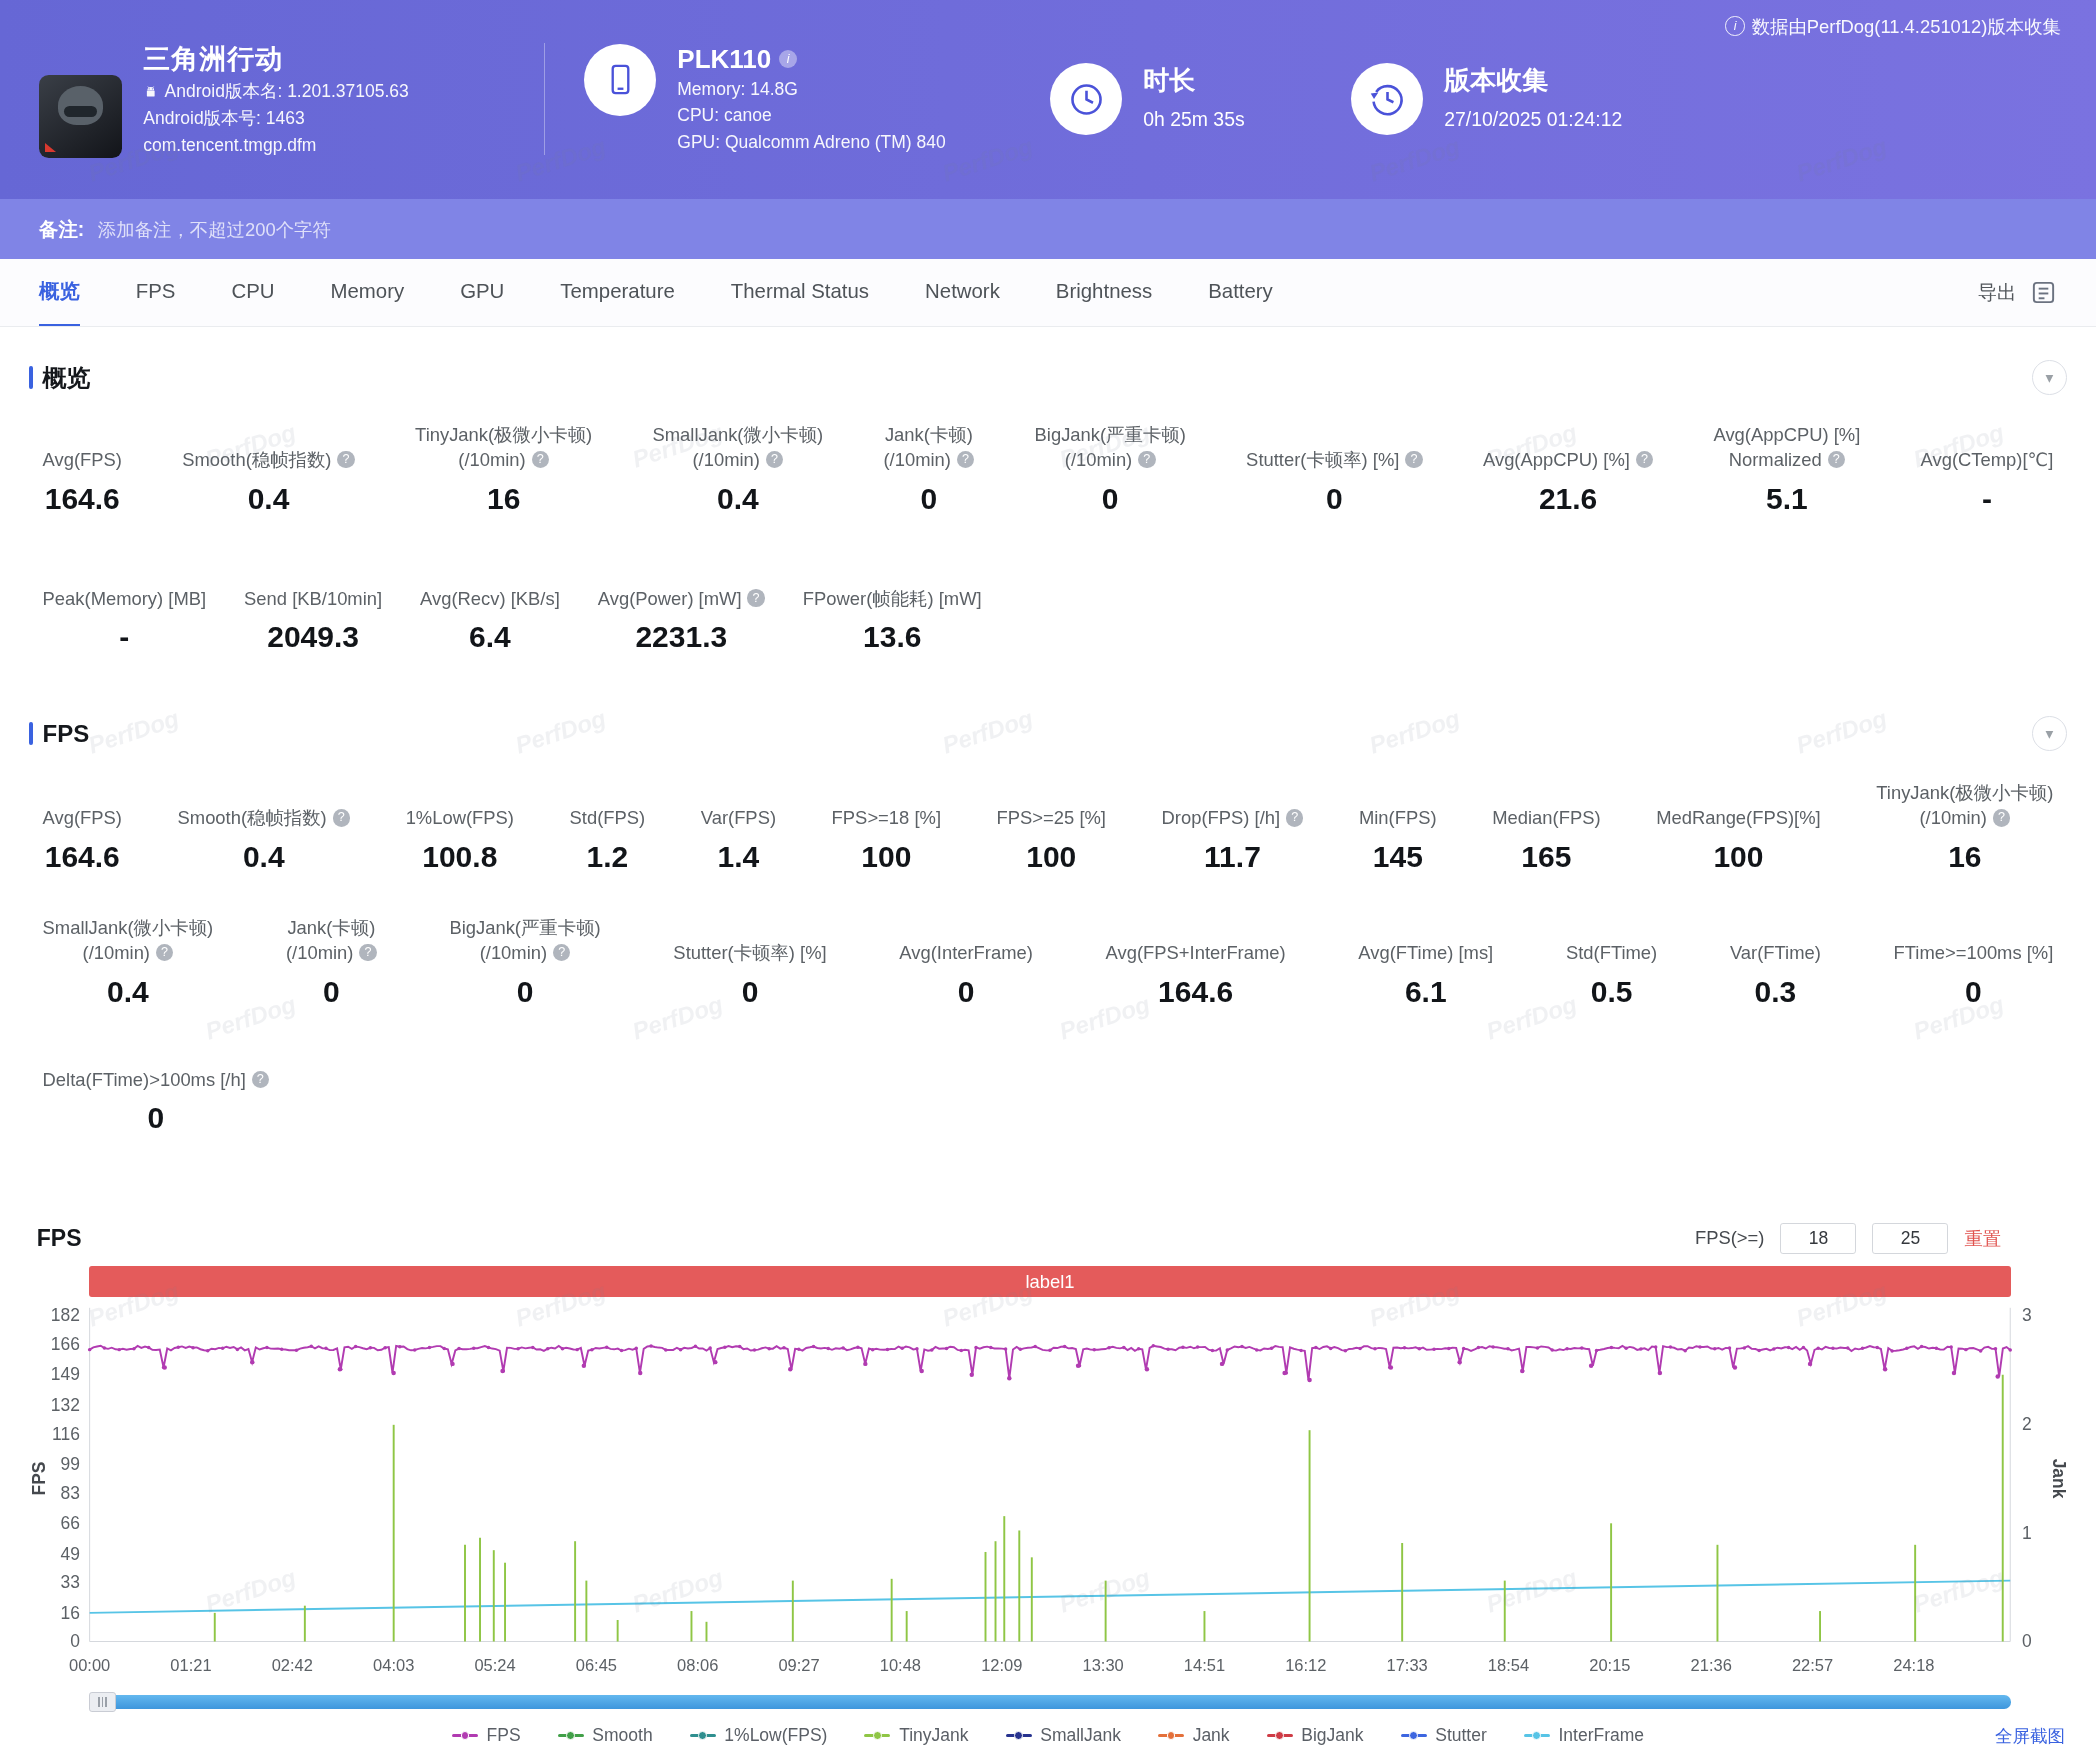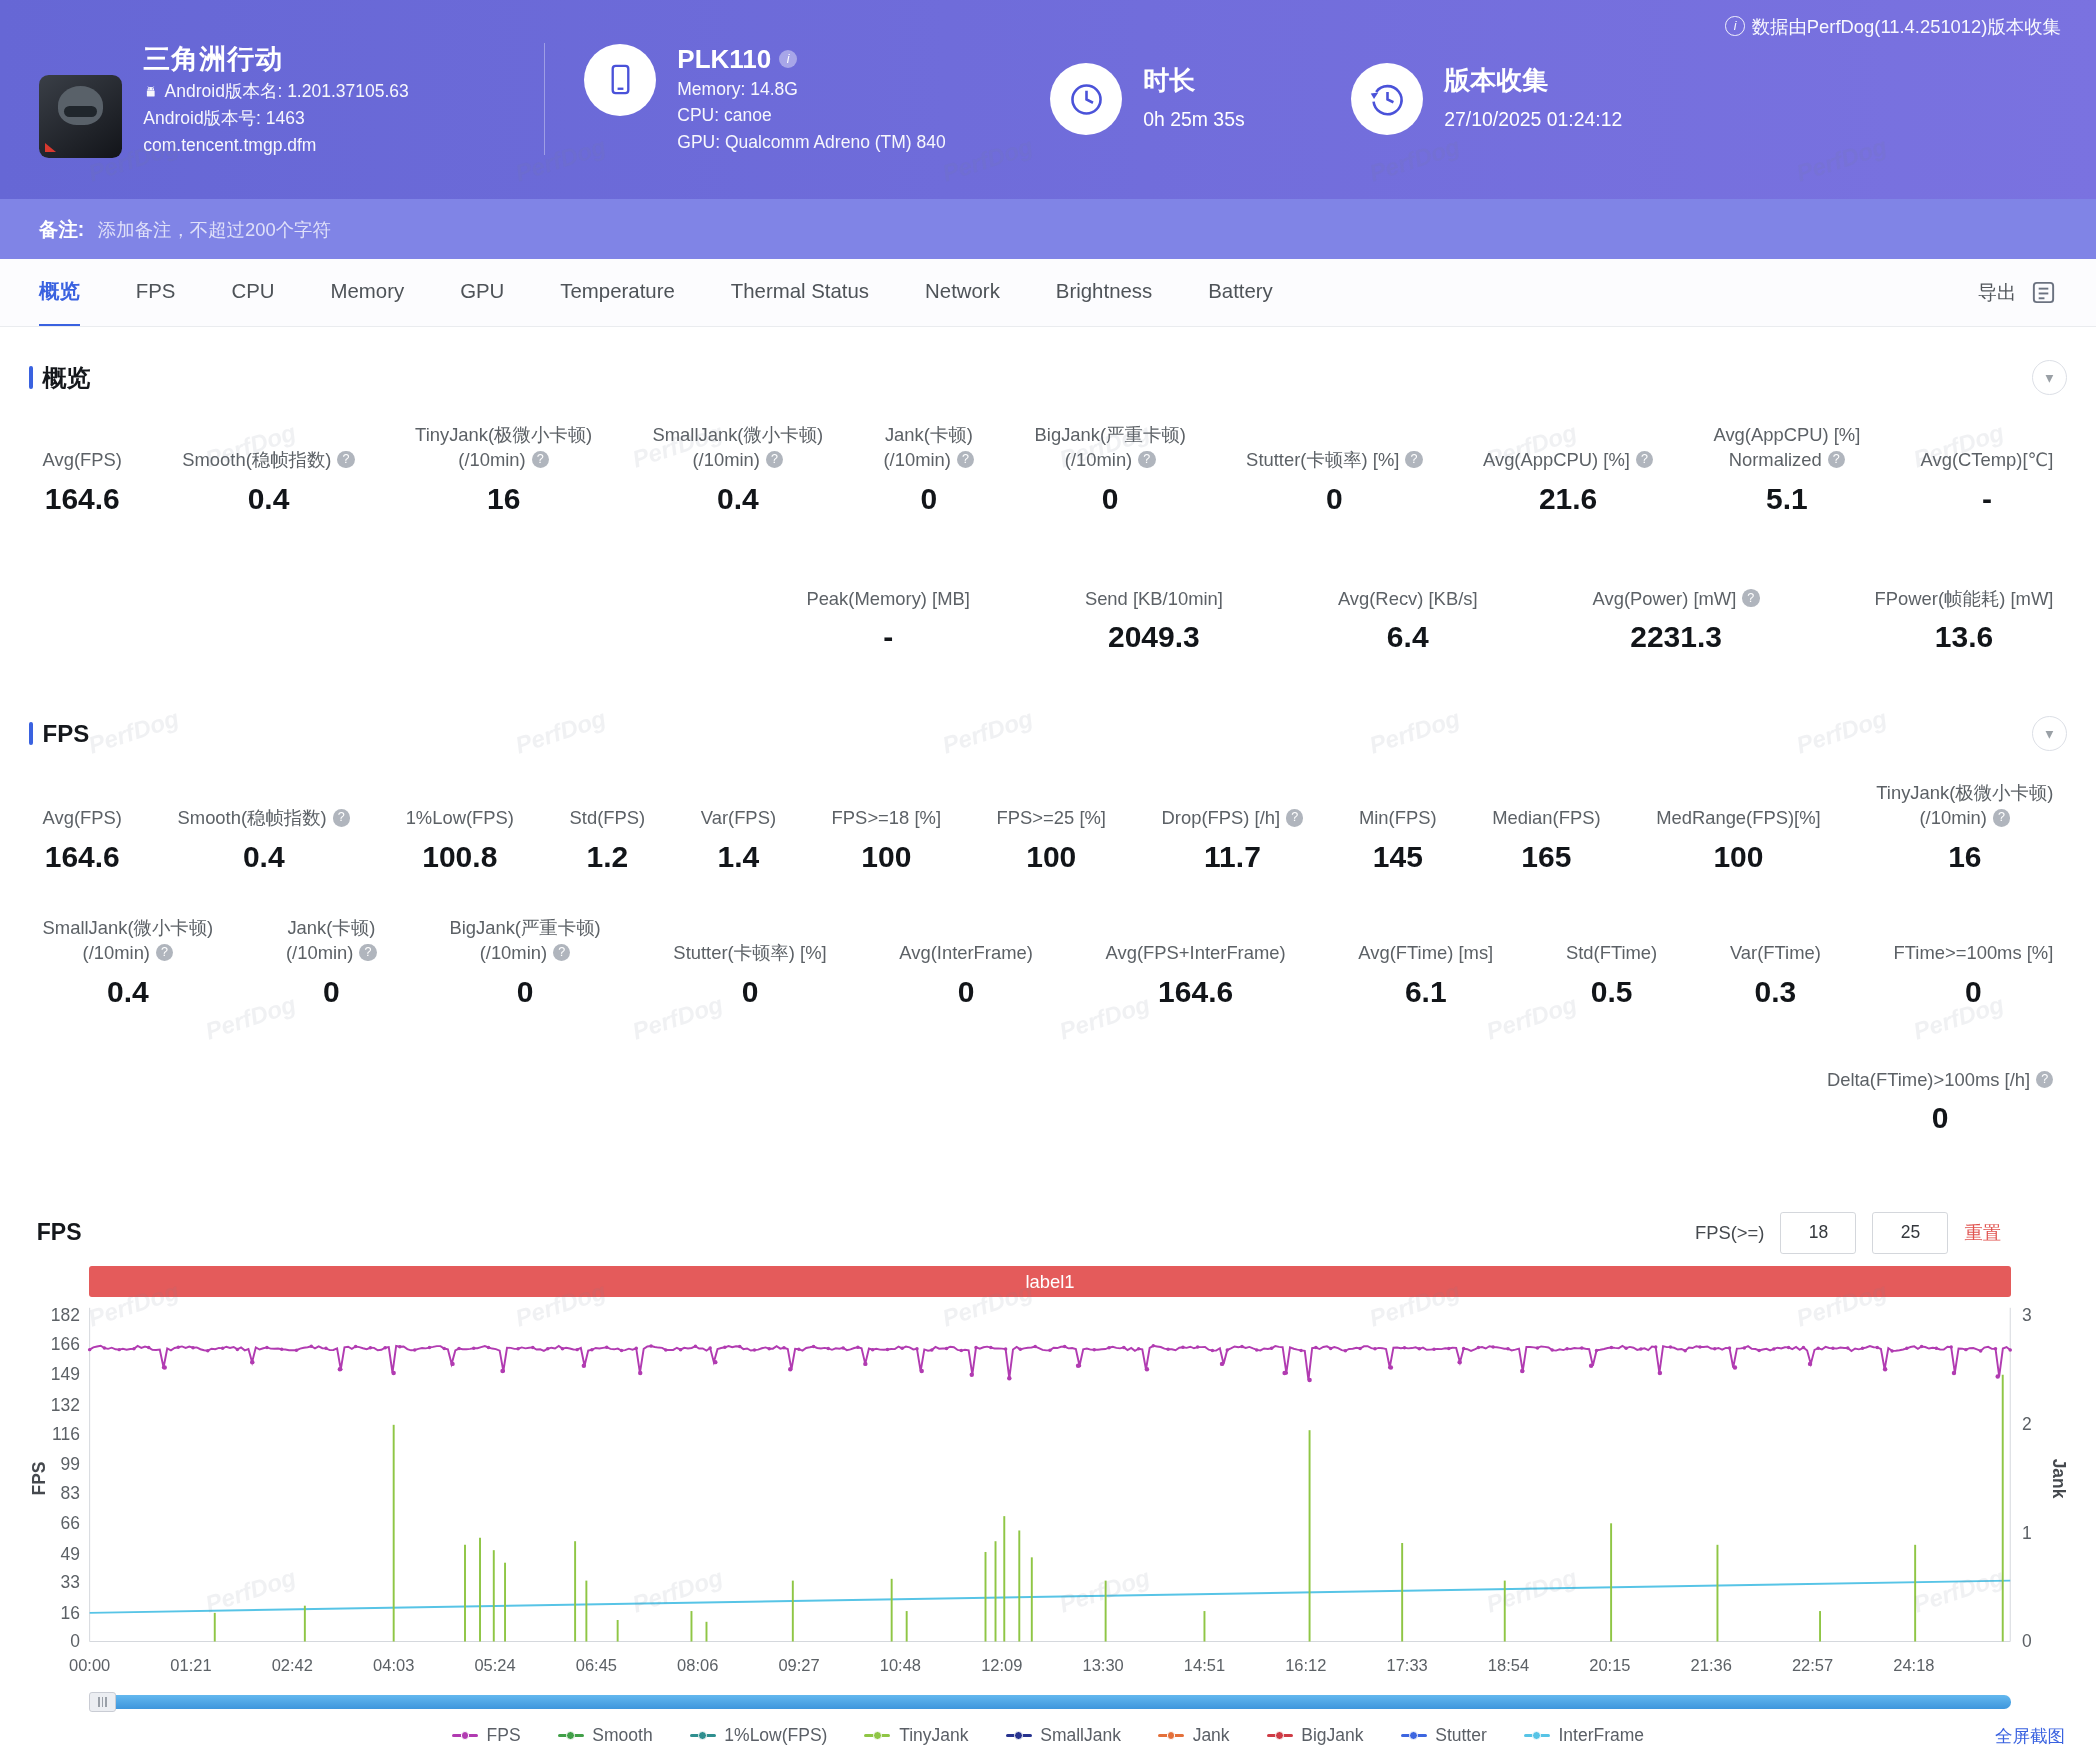--- a/index.html
+++ b/index.html
@@ -44,39 +44,39 @@
 
   
   main{height:1427px;padding:0 29px;display:flex;flex-direction:column}
   .sec-head{display:flex;align-items:center;margin-top:33px;height:35px}
   .sec-bar{width:3.9px;height:23px;background:#3a62e0;margin-right:9.7px;border-radius:1.9px}
   .sec-title{font-size:24px;font-weight:bold;color:#15181c}
   .collapse{margin-left:auto;width:35px;height:35px;border:1px solid #dcdfe6;border-radius:50%;display:flex;align-items:center;justify-content:center;color:#9aa0a6;font-size:15.5px;background:#fff}
 
   .metric-row{display:flex;padding:0 13.6px}
   .metric-row.full{justify-content:space-between}
-  .metric-row.left{gap:115px;justify-content:flex-end}
+  .metric-row.left{gap:38px;justify-content:flex-start}
   #ovw-rows .metric-row:nth-child(1){margin-top:27px}
   #ovw-rows .metric-row:nth-child(2){margin-top:45px}
   #fps-rows .metric-row:nth-child(1){margin-top:29px}
   #fps-rows .metric-row:nth-child(2){margin-top:41px}
   #fps-rows .metric-row:nth-child(3){margin-top:33px}
   .metric{text-align:center}
   .m-labels{min-height:50px;display:flex;flex-direction:column;justify-content:flex-end;font-size:18.4px;color:#5c6166;line-height:25px}
   .m-line{display:flex;align-items:center;justify-content:center;gap:5.8px;white-space:nowrap}
   .help{width:17.5px;height:17.5px;border-radius:50%;background:#b0b5bd;color:#fff;font-size:12.6px;display:inline-flex;align-items:center;justify-content:center;flex:0 0 auto}
   .m-value{margin-top:9.7px;font-size:30px;font-weight:bold;color:#121519}
 
   
   .chart-block{margin-top:auto;padding-bottom:7.8px;position:relative}
   .chart-top{display:flex;align-items:center;padding:0 7.8px}
   .chart-title{font-size:23px;font-weight:bold;color:#15181c}
   .chart-controls{margin-left:auto;display:flex;align-items:center;gap:16px;margin-right:58px}
   .ctl-label{font-size:18.4px;color:#45494e}
-  .ctl-input{width:76px;height:42px;border:1px solid #d4d7dc;border-radius:2.9px;font-size:17.5px;text-align:center;color:#34383d;background:#fff;font-family:inherit}
+  .ctl-input{width:76px;height:31px;border:1px solid #d4d7dc;border-radius:2.9px;font-size:17.5px;text-align:center;color:#34383d;background:#fff;font-family:inherit}
   .reset-link{font-size:18.4px;color:#e0524e;cursor:pointer}
   .chart-wrap{position:relative;margin-top:11.6px}
   .chart-banner{height:31px;margin:0 56px 5.8px 60px;background:#e45b5b;color:#fff;text-align:center;line-height:31px;font-size:18.4px;border-radius:2.9px}
   #chart-svg{display:block}
   .chart-scroll{margin:1.9px 56px 0 60px;height:19.4px;display:flex;align-items:center;position:relative}
   .scroll-handle{position:absolute;left:0;width:27px;height:19.4px;background:#eceef2;border:1px solid #c9ccd4;border-radius:2.9px;z-index:2;display:flex;align-items:center;justify-content:center;gap:1.9px}
   .scroll-handle i{display:block;width:1.9px;height:9.7px;background:#9aa0a8}
   .scroll-bar{flex:1;height:13.6px;background:linear-gradient(#63b8ef,#3e96dc);border-radius:6.8px}
   .chart-legend{margin-top:13.6px;display:flex;justify-content:center;align-items:center;gap:37px}
   .lg-item{display:inline-flex;align-items:center;gap:8.7px;cursor:pointer}

